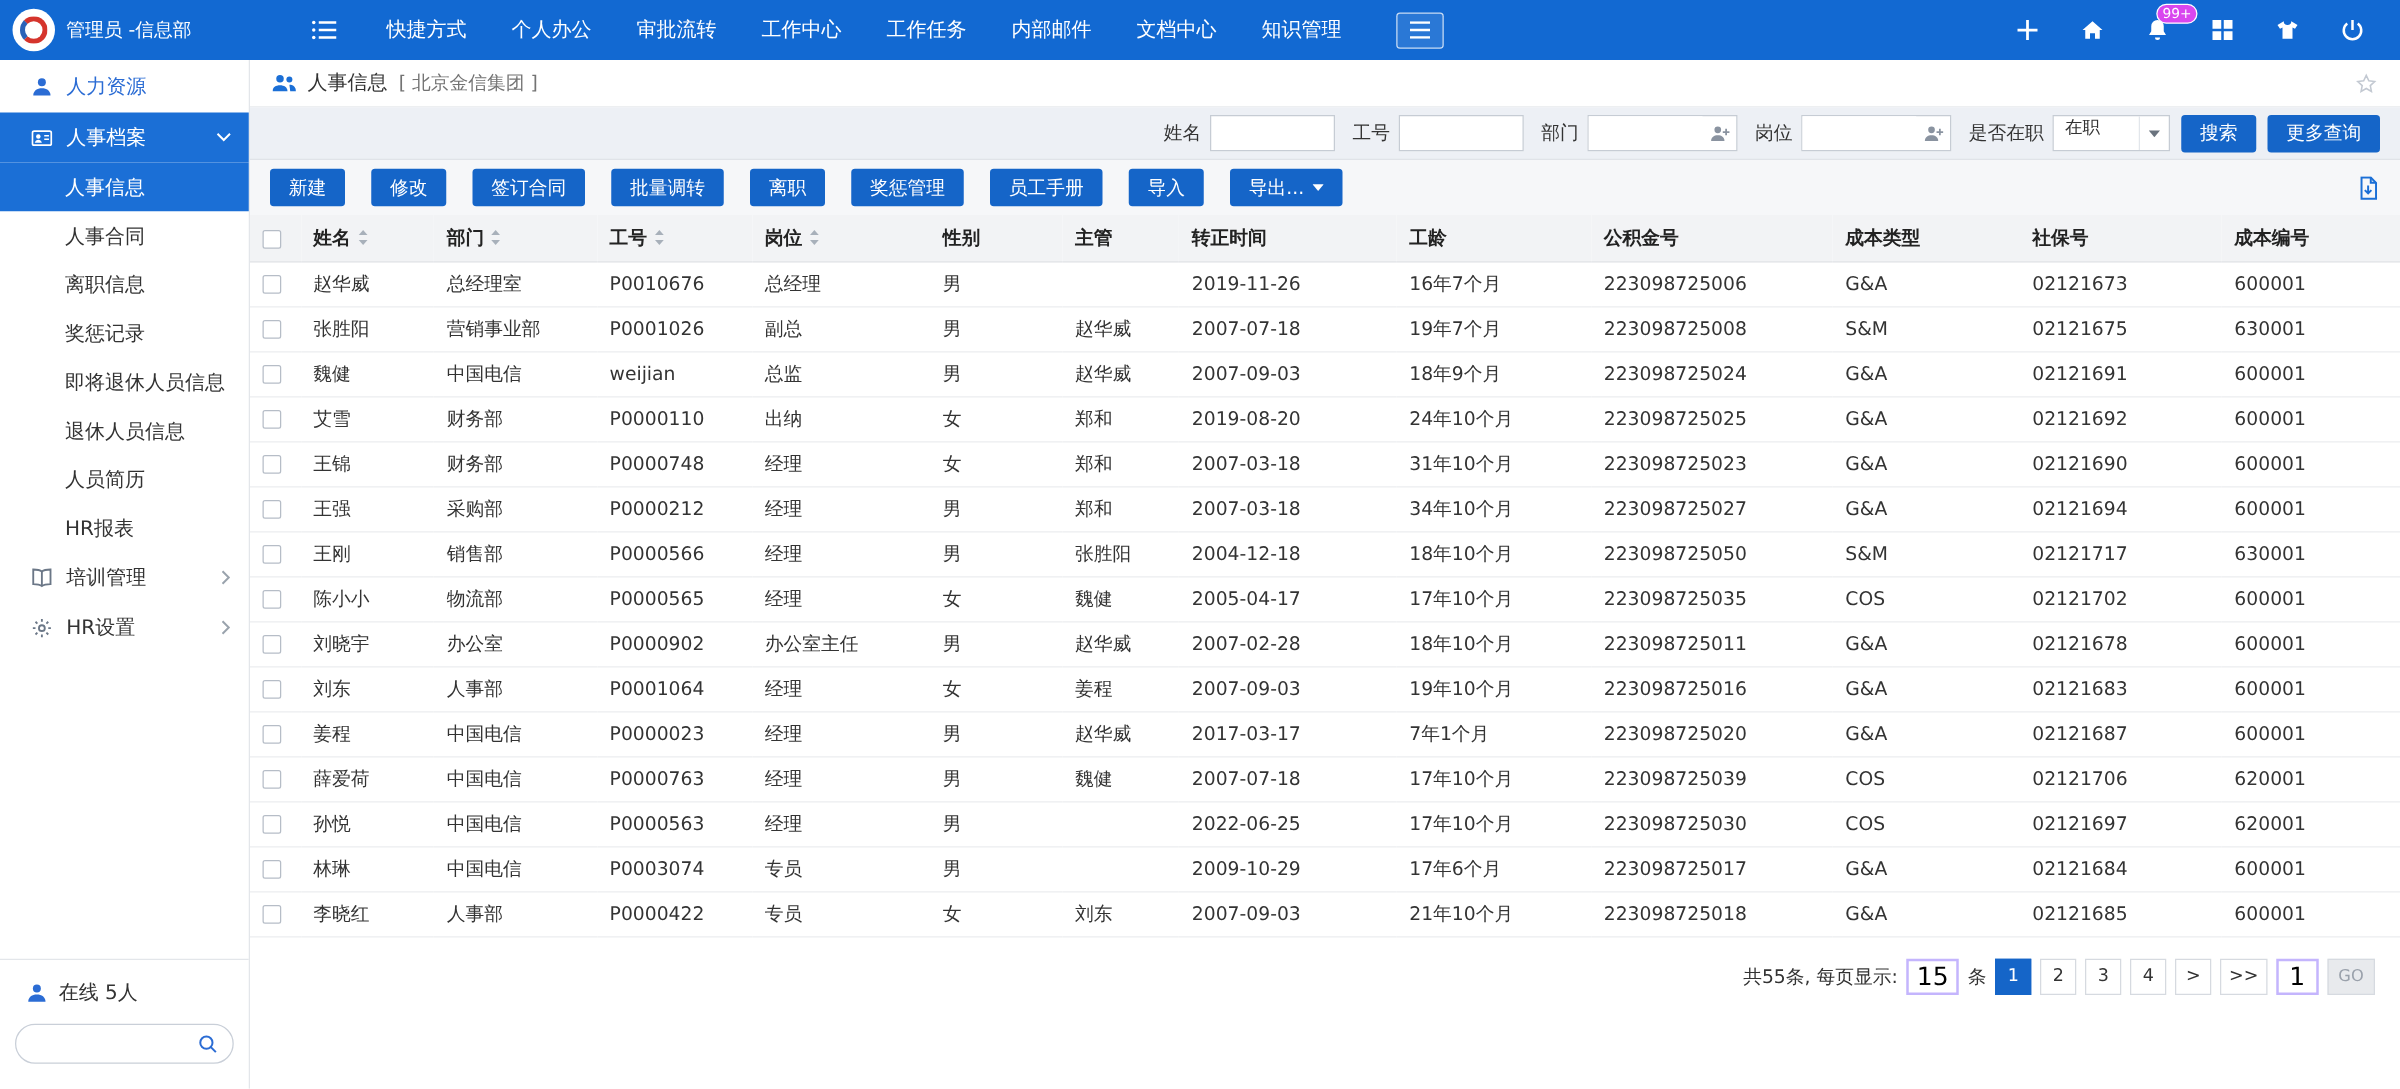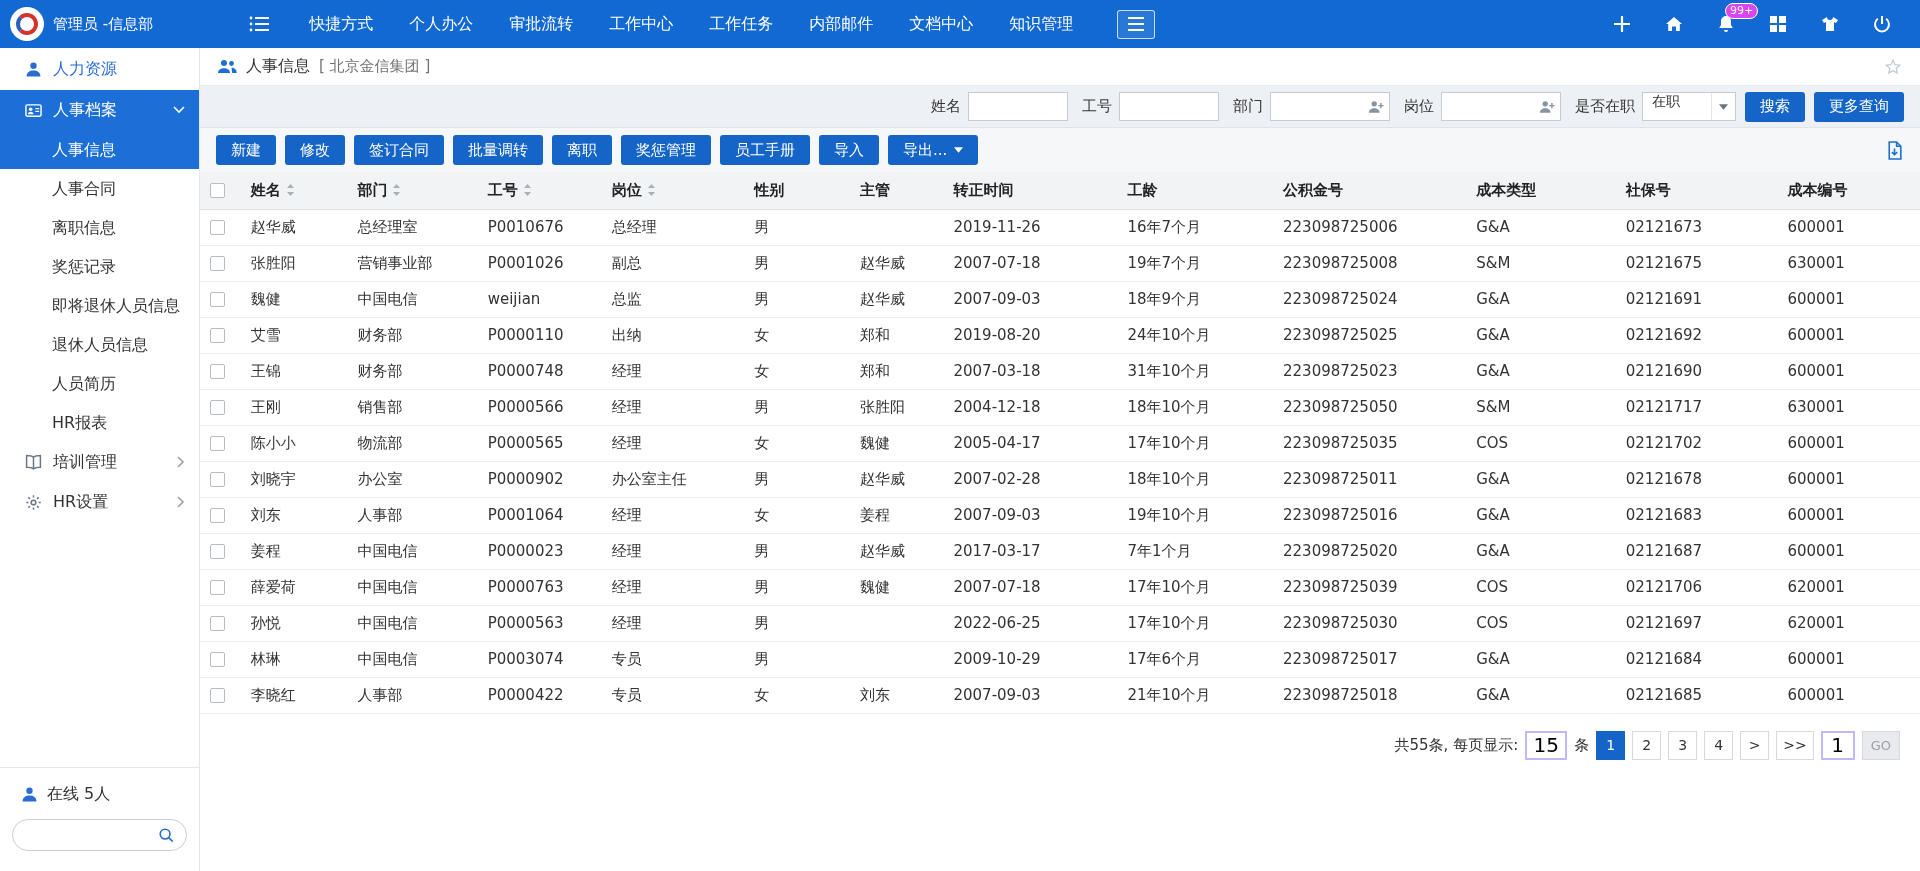--- a/index.html
+++ b/index.html
@@ -52,21 +52,21 @@
 .finput{width:100px;height:29px;border:1px solid #c6ccd4;background:#fff;padding:0 6px;font-size:14px;outline:0;font-family:inherit}
 .fpick{display:flex;align-items:center;border:1px solid #c6ccd4;background:#fff;height:29px;width:120px}
 .fpick input{border:0;outline:0;flex:1;min-width:0;height:100%;padding:0 6px;font-size:14px;font-family:inherit}
 .pick-ico{width:27px;height:100%;display:flex;align-items:center;justify-content:center;color:#8a93a0;cursor:pointer}
 .pick-ico svg{width:16px;height:15px}
 .fselect{display:flex;border:1px solid #c6ccd4;background:#fff;height:29px;width:94px;padding-left:9px;font-size:14px;justify-content:space-between;cursor:pointer}
 .fselect .car{width:24px;display:flex;justify-content:center;color:#6a737e;border-left:1px solid #e2e6eb;height:100%;align-items:center}
 .btn{height:30px;background:#1565c8;color:#fff;border:0;border-radius:3px;padding:0 15px;font-size:15px;cursor:pointer;font-family:inherit;white-space:nowrap;display:inline-flex;align-items:center;gap:7px}
 .filterbar .btn{margin-left:9px}
 .toolbar{height:44px;display:flex;align-items:center;padding:0 16px;background:#f6f7f9}
-#toolbar-buttons{display:flex;gap:9px}
+#toolbar-buttons{display:flex;gap:21px}
 .bt-car{display:flex;color:#fff}
 .export-ico{margin-left:auto;color:#1b6fd6;cursor:pointer}
 .export-ico svg{width:19px;height:19px}
 
 table{width:100%;border-collapse:collapse;table-layout:fixed}
 thead th{height:37px;background:#f2f3f5;font-size:15px;text-align:left;padding:0 10px;font-weight:bold;color:#222;border-bottom:1px solid #dde0e4;white-space:nowrap}
 thead th span{vertical-align:middle}
 .sort{display:inline-block;margin-left:5px;cursor:pointer}
 tbody td{height:36px;font-size:15px;padding:0 10px;border-bottom:1px solid #ebedf0;color:#333;white-space:nowrap;overflow:hidden}
 .cbx{display:inline-block;width:15px;height:15px;border:1px solid #b6bdc7;border-radius:2px;background:#fff;cursor:pointer;vertical-align:middle}
@@ -441,20 +441,35 @@
               <td>郑和</td>
               <td>2007-03-18</td>
               <td>31年10个月</td>
               <td>223098725023</td>
               <td>G&amp;A</td>
               <td>02121690</td>
               <td>600001</td>
             </tr>
             <tr>
               <td><span class="cbx"></span></td>
+              <td>王强</td>
+              <td>采购部</td>
+              <td>P0000212</td>
+              <td>经理</td>
+              <td>男</td>
+              <td>郑和</td>
+              <td>2007-03-18</td>
+              <td>34年10个月</td>
+              <td>223098725027</td>
+              <td>G&amp;A</td>
+              <td>02121694</td>
+              <td>600001</td>
+            </tr>
+            <tr>
+              <td><span class="cbx"></span></td>
               <td>王刚</td>
               <td>销售部</td>
               <td>P0000566</td>
               <td>经理</td>
               <td>男</td>
               <td>张胜阳</td>
               <td>2004-12-18</td>
               <td>18年10个月</td>
               <td>223098725050</td>
               <td>S&amp;M</td>

